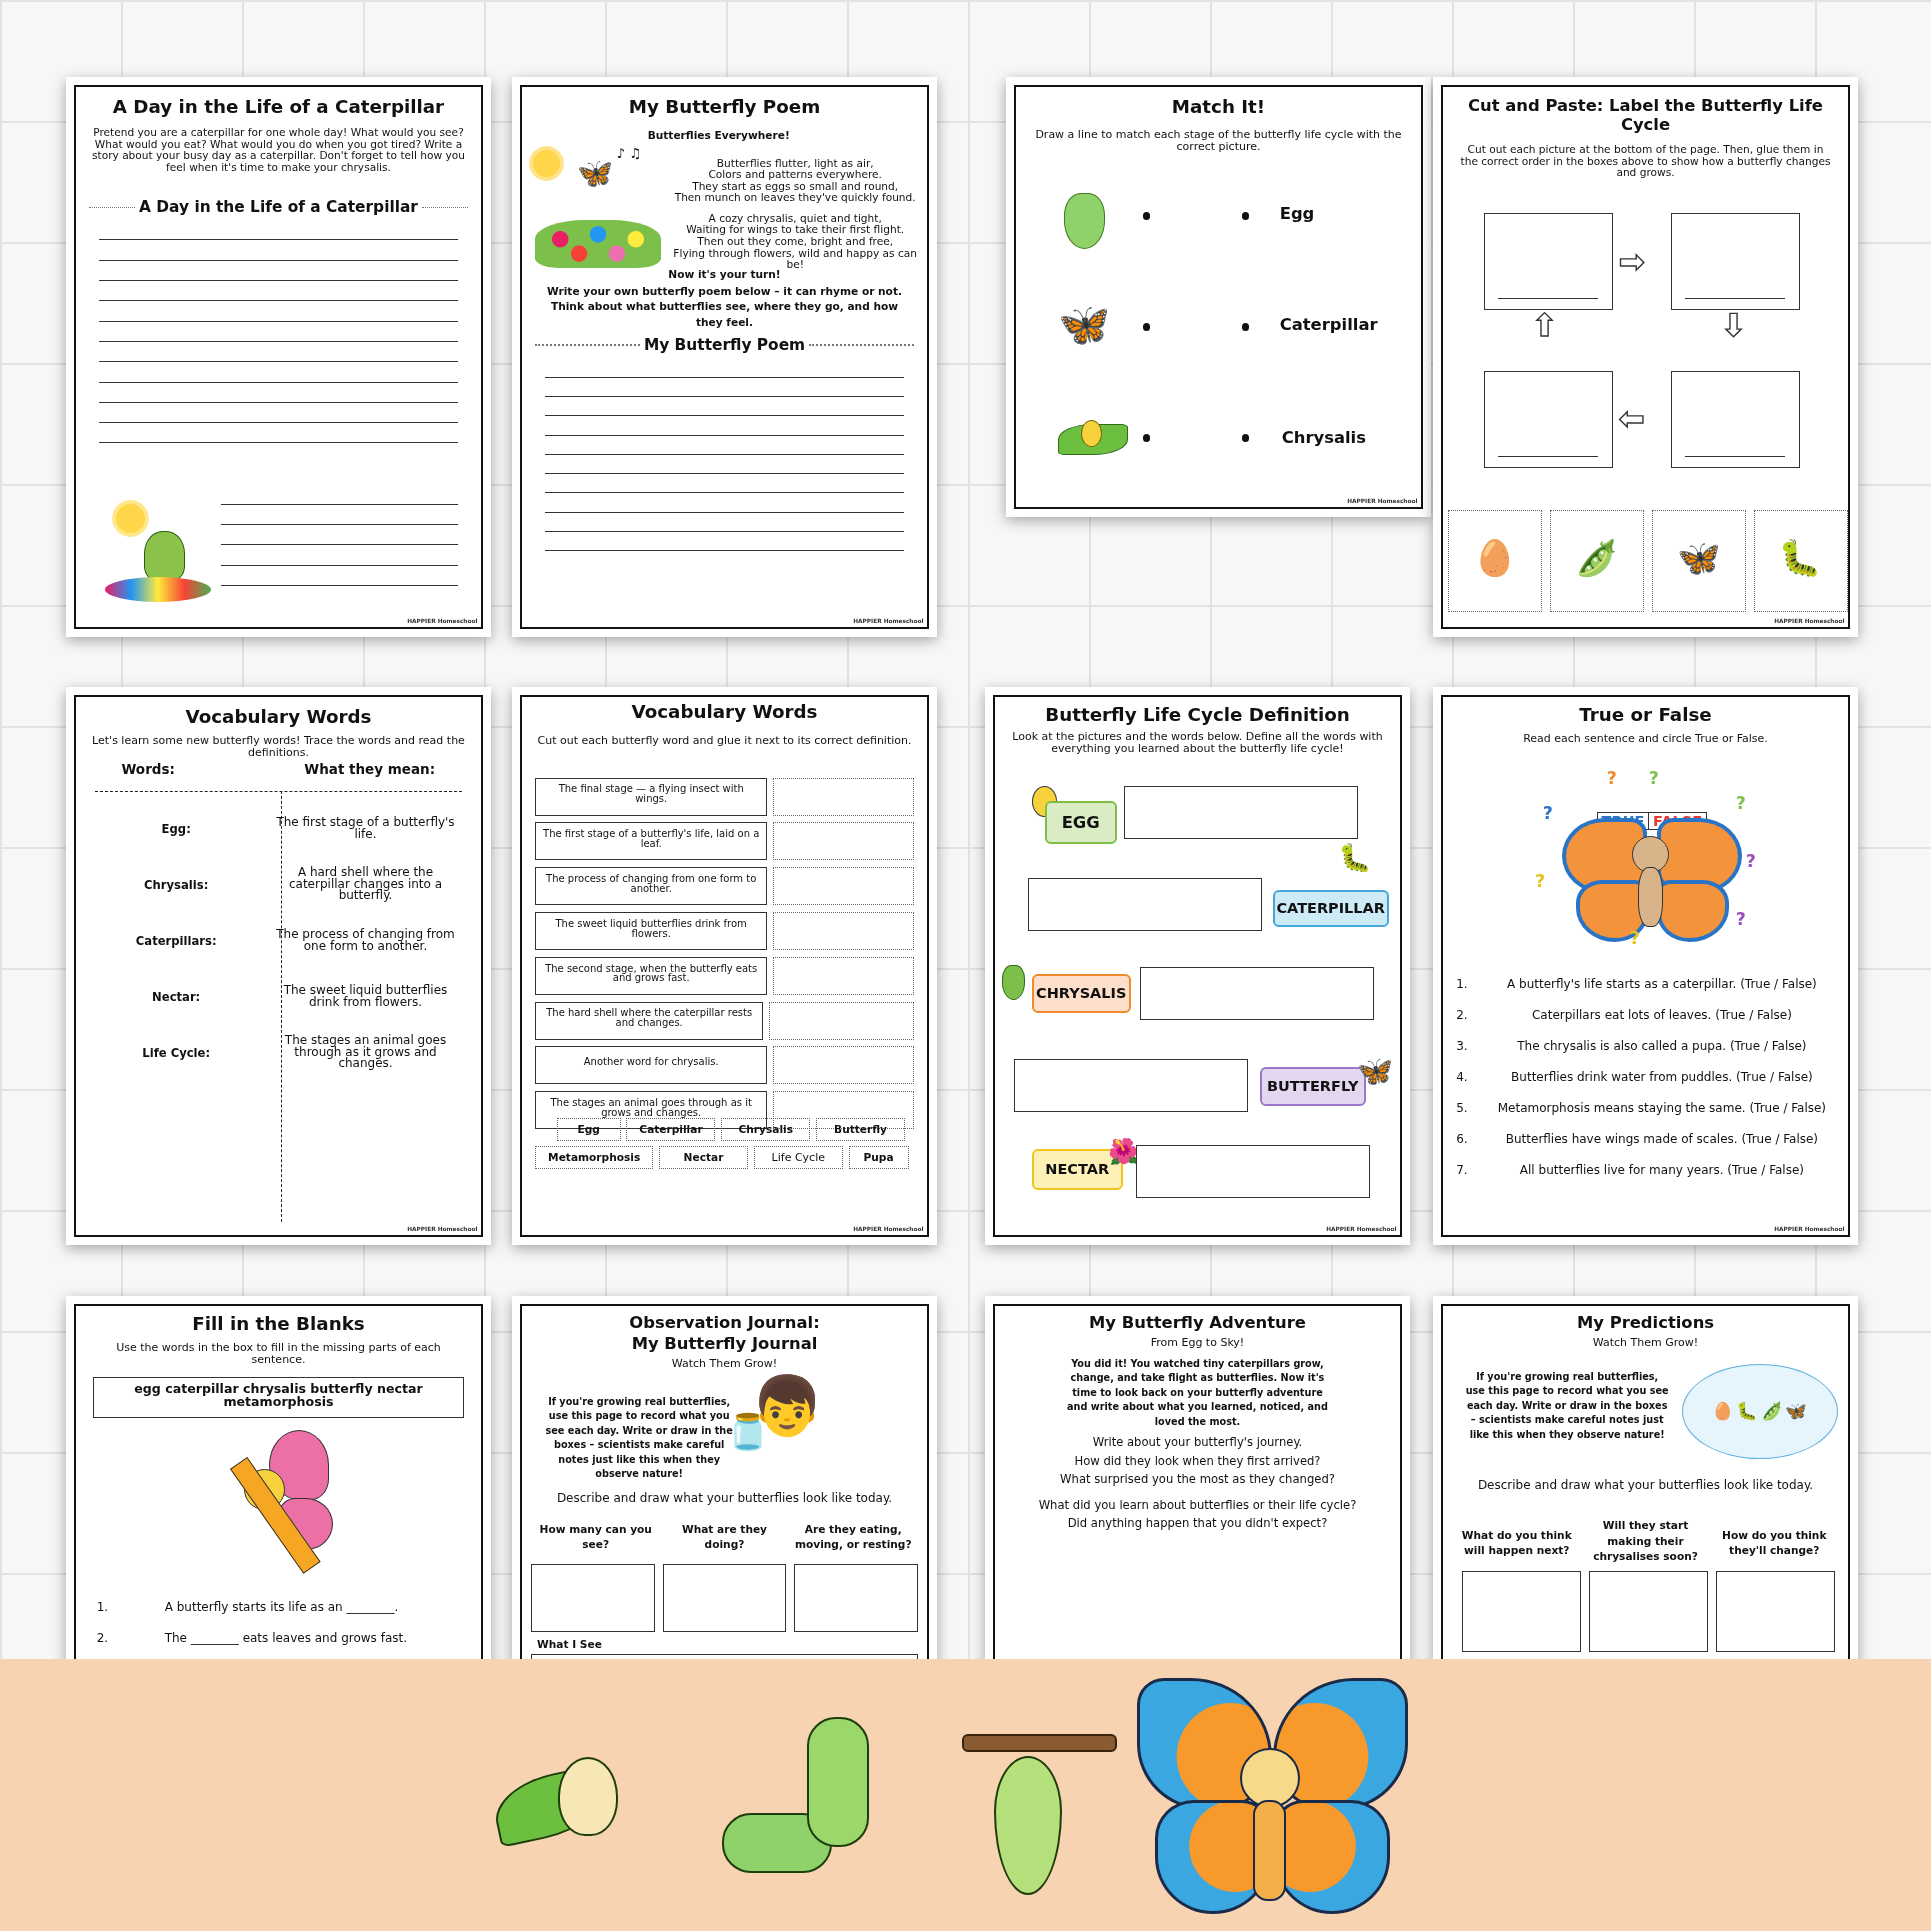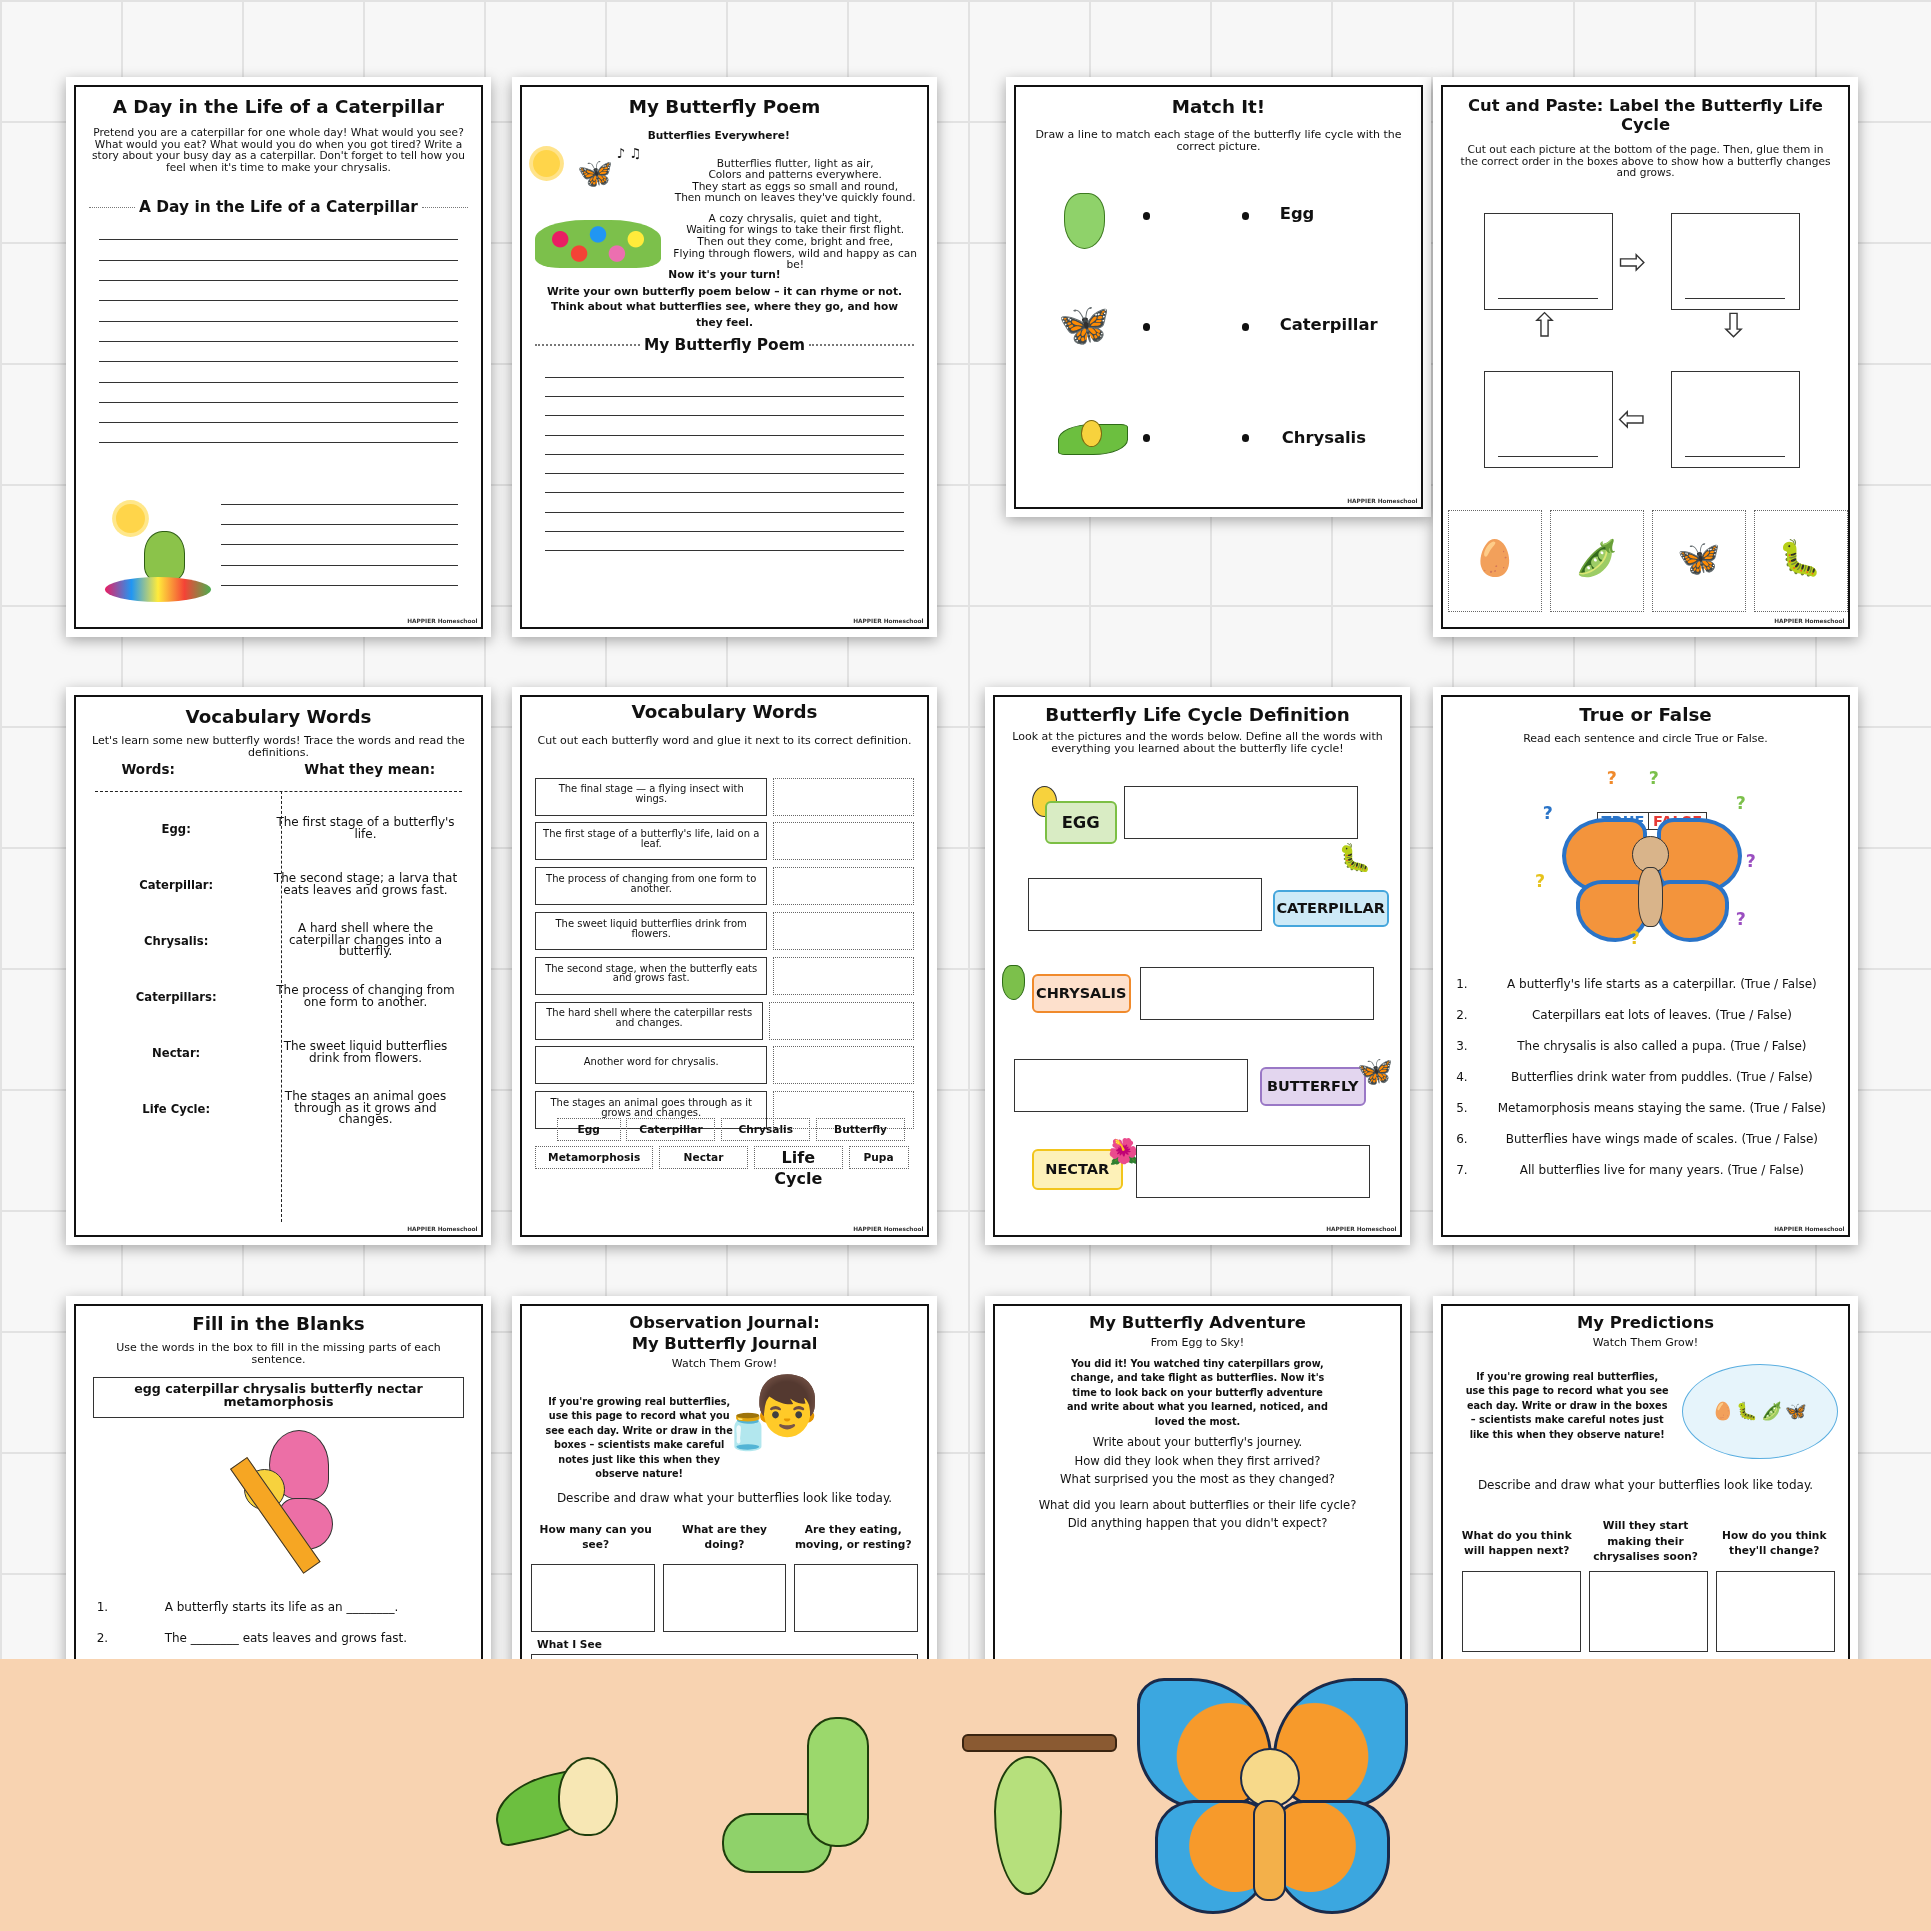--- a/index.html
+++ b/index.html
@@ -176,24 +176,20 @@
     <div class="abs" style="left:29px;top:64px;width:87px;text-align:center;font-weight:bold;font-size:13.5px;">Words:</div>
     <div class="abs" style="left:212px;top:64px;width:164px;text-align:center;font-weight:bold;font-size:13.5px;">What they mean:</div>
     <div class="abs" style="left:19.3px;right:19.3px;top:94px;border-top:1.9px dashed #222;"></div>
     <div class="abs" style="left:205px;top:94px;bottom:13.5px;border-left:1.9px dashed #222;"></div>
     <div class="abs" style="left:13.5px;right:13.5px;top:104px;">
       <div style="display:flex;height:56px;align-items:center;">
           <div style="width:174px;text-align:center;font-weight:bold;font-size:11.6px;">Egg:</div>
           <div style="flex:1;text-align:center;font-size:12px;line-height:11.6px;padding:0 7.7px;">The first stage of a butterfly's life.</div>
         </div>
       <div style="display:flex;height:56px;align-items:center;">
-          <div style="width:174px;text-align:center;font-weight:bold;font-size:11.6px;">Caterpillar:</div>
-          <div style="flex:1;text-align:center;font-size:12px;line-height:11.6px;padding:0 7.7px;">The second stage; a larva that eats leaves and grows fast.</div>
-        </div>
-      <div style="display:flex;height:56px;align-items:center;">
           <div style="width:174px;text-align:center;font-weight:bold;font-size:11.6px;">Chrysalis:</div>
           <div style="flex:1;text-align:center;font-size:12px;line-height:11.6px;padding:0 7.7px;">A hard shell where the caterpillar changes into a butterfly.</div>
         </div>
       <div style="display:flex;height:56px;align-items:center;">
           <div style="width:174px;text-align:center;font-weight:bold;font-size:11.6px;">Caterpillars:</div>
           <div style="flex:1;text-align:center;font-size:12px;line-height:11.6px;padding:0 7.7px;">The process of changing from one form to another.</div>
         </div>
       <div style="display:flex;height:56px;align-items:center;">
           <div style="width:174px;text-align:center;font-weight:bold;font-size:11.6px;">Nectar:</div>
           <div style="flex:1;text-align:center;font-size:12px;line-height:11.6px;padding:0 7.7px;">The sweet liquid butterflies drink from flowers.</div>
@@ -247,21 +243,21 @@
     </div>
     <div class="abs" style="left:35px;top:421px;display:flex;gap:5.8px;">
       <div class="dbox c" style="width:64px;height:23px;font-weight:bold;font-size:10.6px;line-height:21px;">Egg</div>
       <div class="dbox c" style="width:89px;height:23px;font-weight:bold;font-size:10.6px;line-height:21px;">Caterpillar</div>
       <div class="dbox c" style="width:89px;height:23px;font-weight:bold;font-size:10.6px;line-height:21px;">Chrysalis</div>
       <div class="dbox c" style="width:89px;height:23px;font-weight:bold;font-size:10.6px;line-height:21px;">Butterfly</div>
     </div>
     <div class="abs" style="left:13.5px;top:449px;display:flex;gap:5.8px;">
       <div class="dbox c" style="width:118px;height:23px;font-weight:bold;font-size:10.6px;line-height:21px;">Metamorphosis</div>
       <div class="dbox c" style="width:89px;height:23px;font-weight:bold;font-size:10.6px;line-height:21px;">Nectar</div>
-      <div class="dbox c" style="width:89px;height:23px;font-weight:bold;font-size:16px;line-height:21px;">Life Cycle</div>
+      <div class="dbox c" style="width:89px;height:23px;font-weight:normal;font-size:11px;line-height:21px;">Life Cycle</div>
       <div class="dbox c" style="width:60px;height:23px;font-weight:bold;font-size:10.6px;line-height:21px;">Pupa</div>
     </div>
     <div class="logo">HAPPIER Homeschool</div>
   </div>
 </div>
 
 <div class="sheet" style="left:985px;top:687px;height:558px;">
   <div class="frame">
     <div class="title" style="margin-top:7.7px;">Butterfly Life Cycle Definition</div>
     <div class="sub" style="margin-top:5.8px;">Look at the pictures and the words below. Define all the words with everything you learned about the butterfly life cycle!</div>

